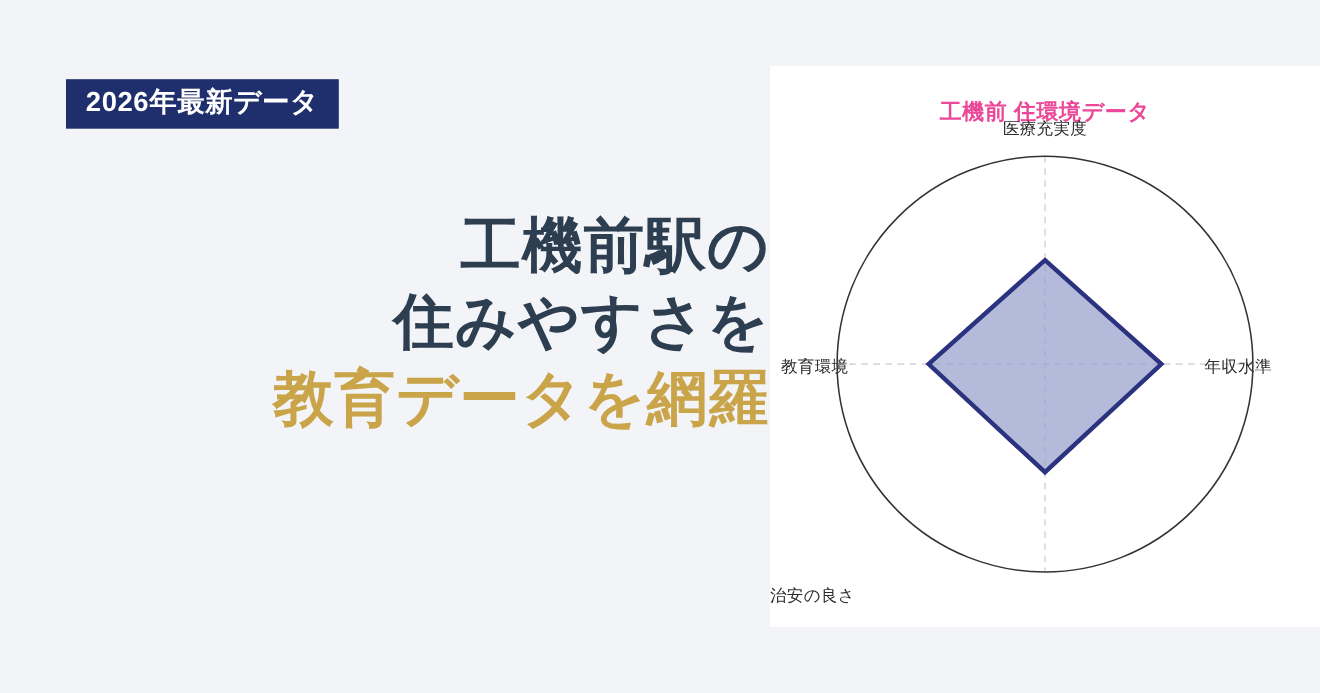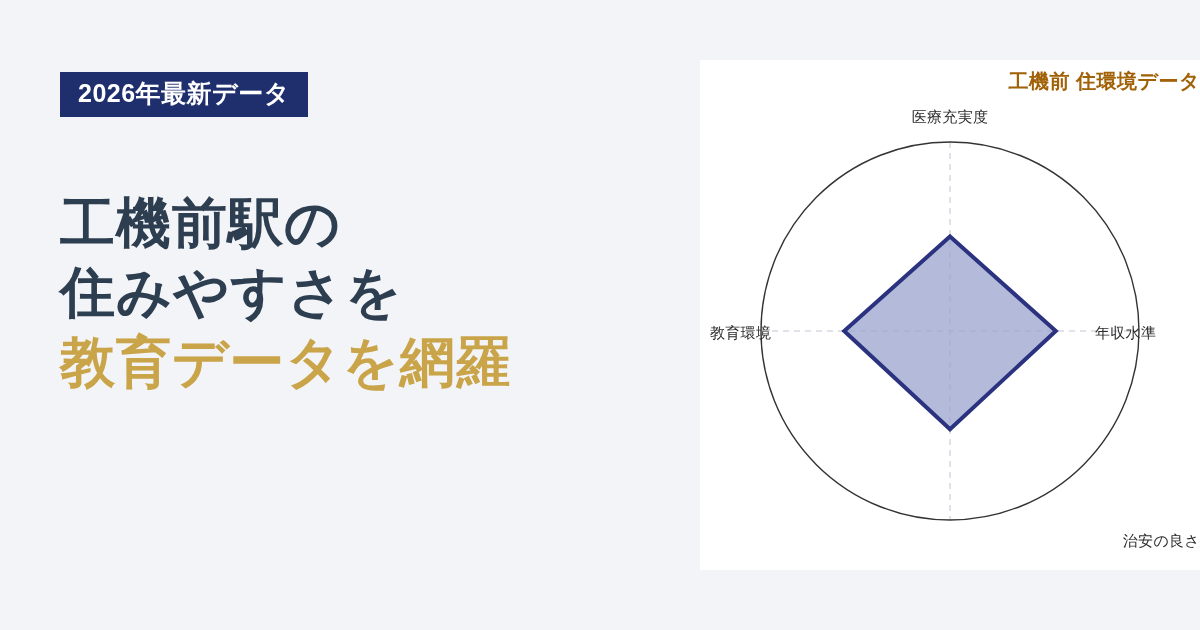--- a/index.html
+++ b/index.html
@@ -38,20 +38,21 @@
     font-weight: 700;
     letter-spacing: 0.5px;
     padding: 9px 18px 11px 18px;
     line-height: 1;
     white-space: nowrap;
   }
 
   .headline {
     margin-top: 72px;
     line-height: 1.26;
+    text-align: right;
   }
 
   .headline-line {
     display: block;
     font-size: 55px;
     font-weight: 700;
     letter-spacing: 1px;
     color: #2d3e50;
     white-space: nowrap;
   }
@@ -88,44 +89,44 @@
     top: 60px;
     width: 520px;
     height: 510px;
     background: #ffffff;
     overflow: hidden;
   }
 
   .chart-title {
     position: absolute;
     left: 0;
-    top: 8px;
+    top: 28px;
     width: 500px;
-    text-align: right;
+    text-align: center;
     font-size: 20px;
     font-weight: 700;
-    color: #a16207;
+    color: #ec4899;
     letter-spacing: 0.5px;
   }
 
   .radar-svg {
     position: absolute;
     left: 0;
     top: 0;
   }
 
   .axis-label {
     position: absolute;
     font-size: 15px;
     color: #2b2b2b;
     white-space: nowrap;
     letter-spacing: 0.3px;
   }
   .axis-label.top    { left: 0;   top: 48px;  width: 500px; text-align: center; }
-  .axis-label.bottom { left: 0;   top: 472px; width: 500px; text-align: right; }
+  .axis-label.bottom { left: 0;   top: 472px; width: 500px; text-align: left; }
   .axis-label.left   { left: 10px;  top: 264px; text-align: left; }
   .axis-label.right  { left: 395px; top: 264px; text-align: right; }
 </style>
 </head>
 <body>
 
 <div id="ogp-root">
 
   <div class="left-col">
 

